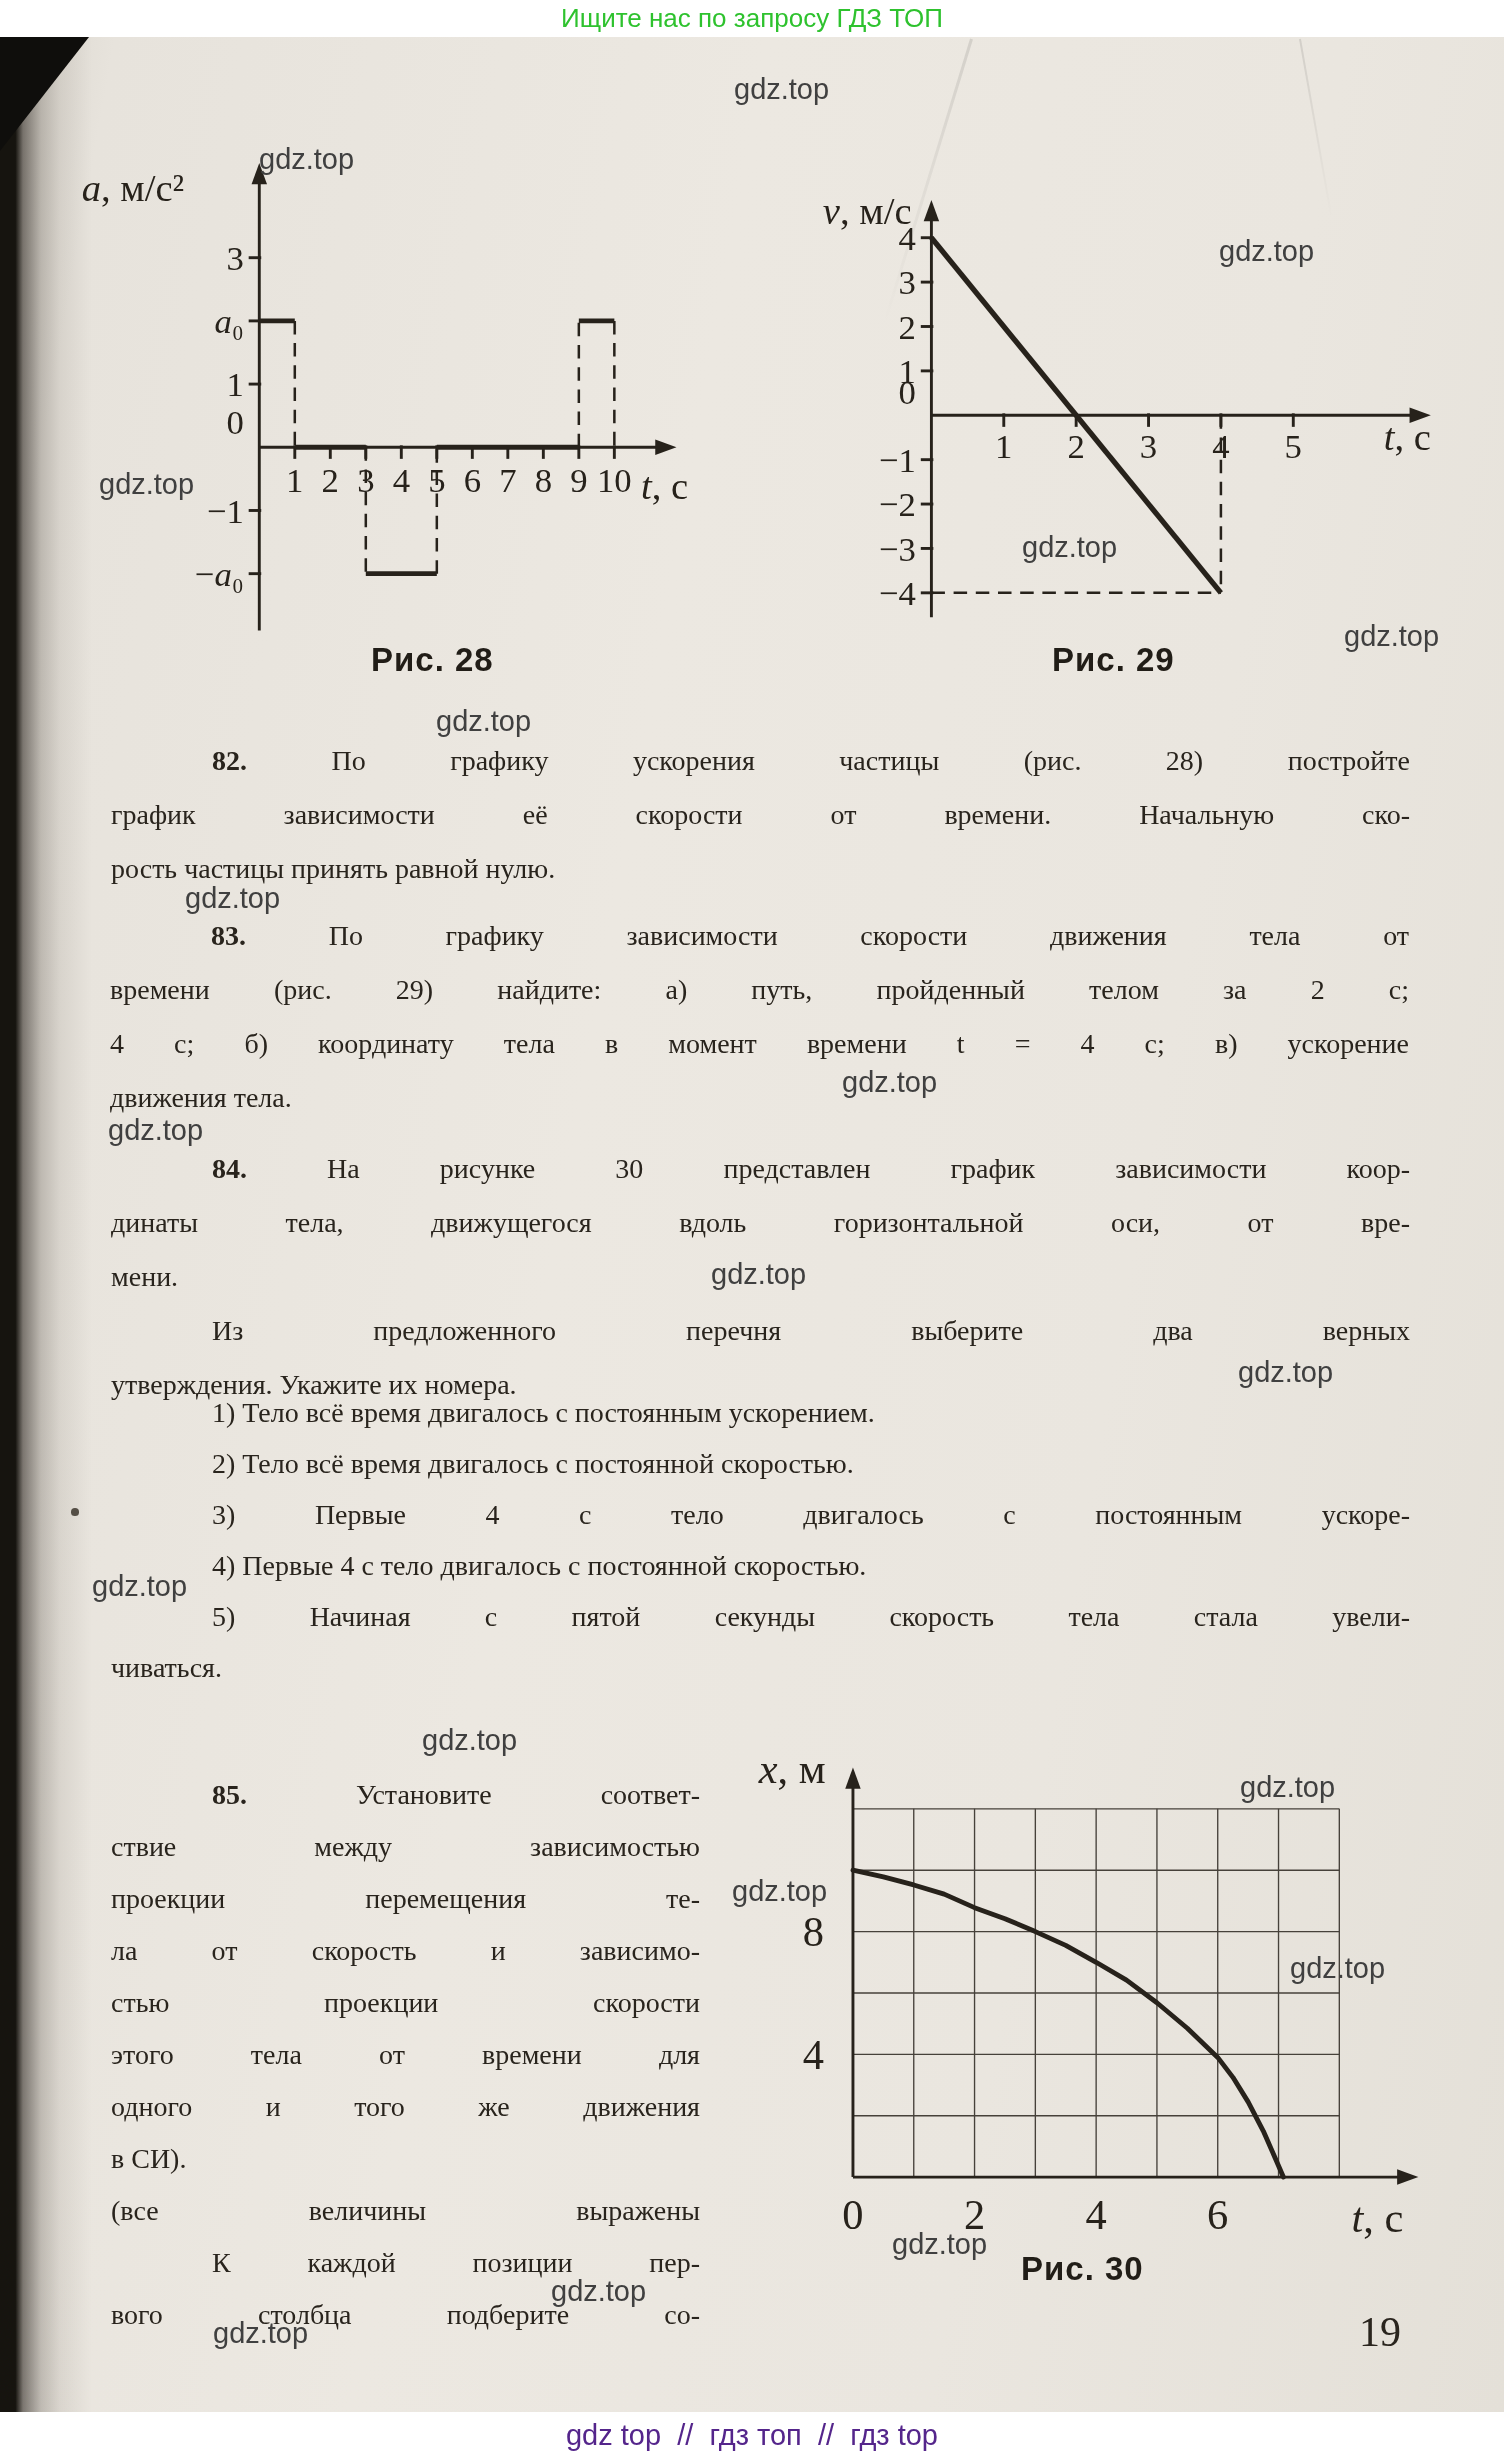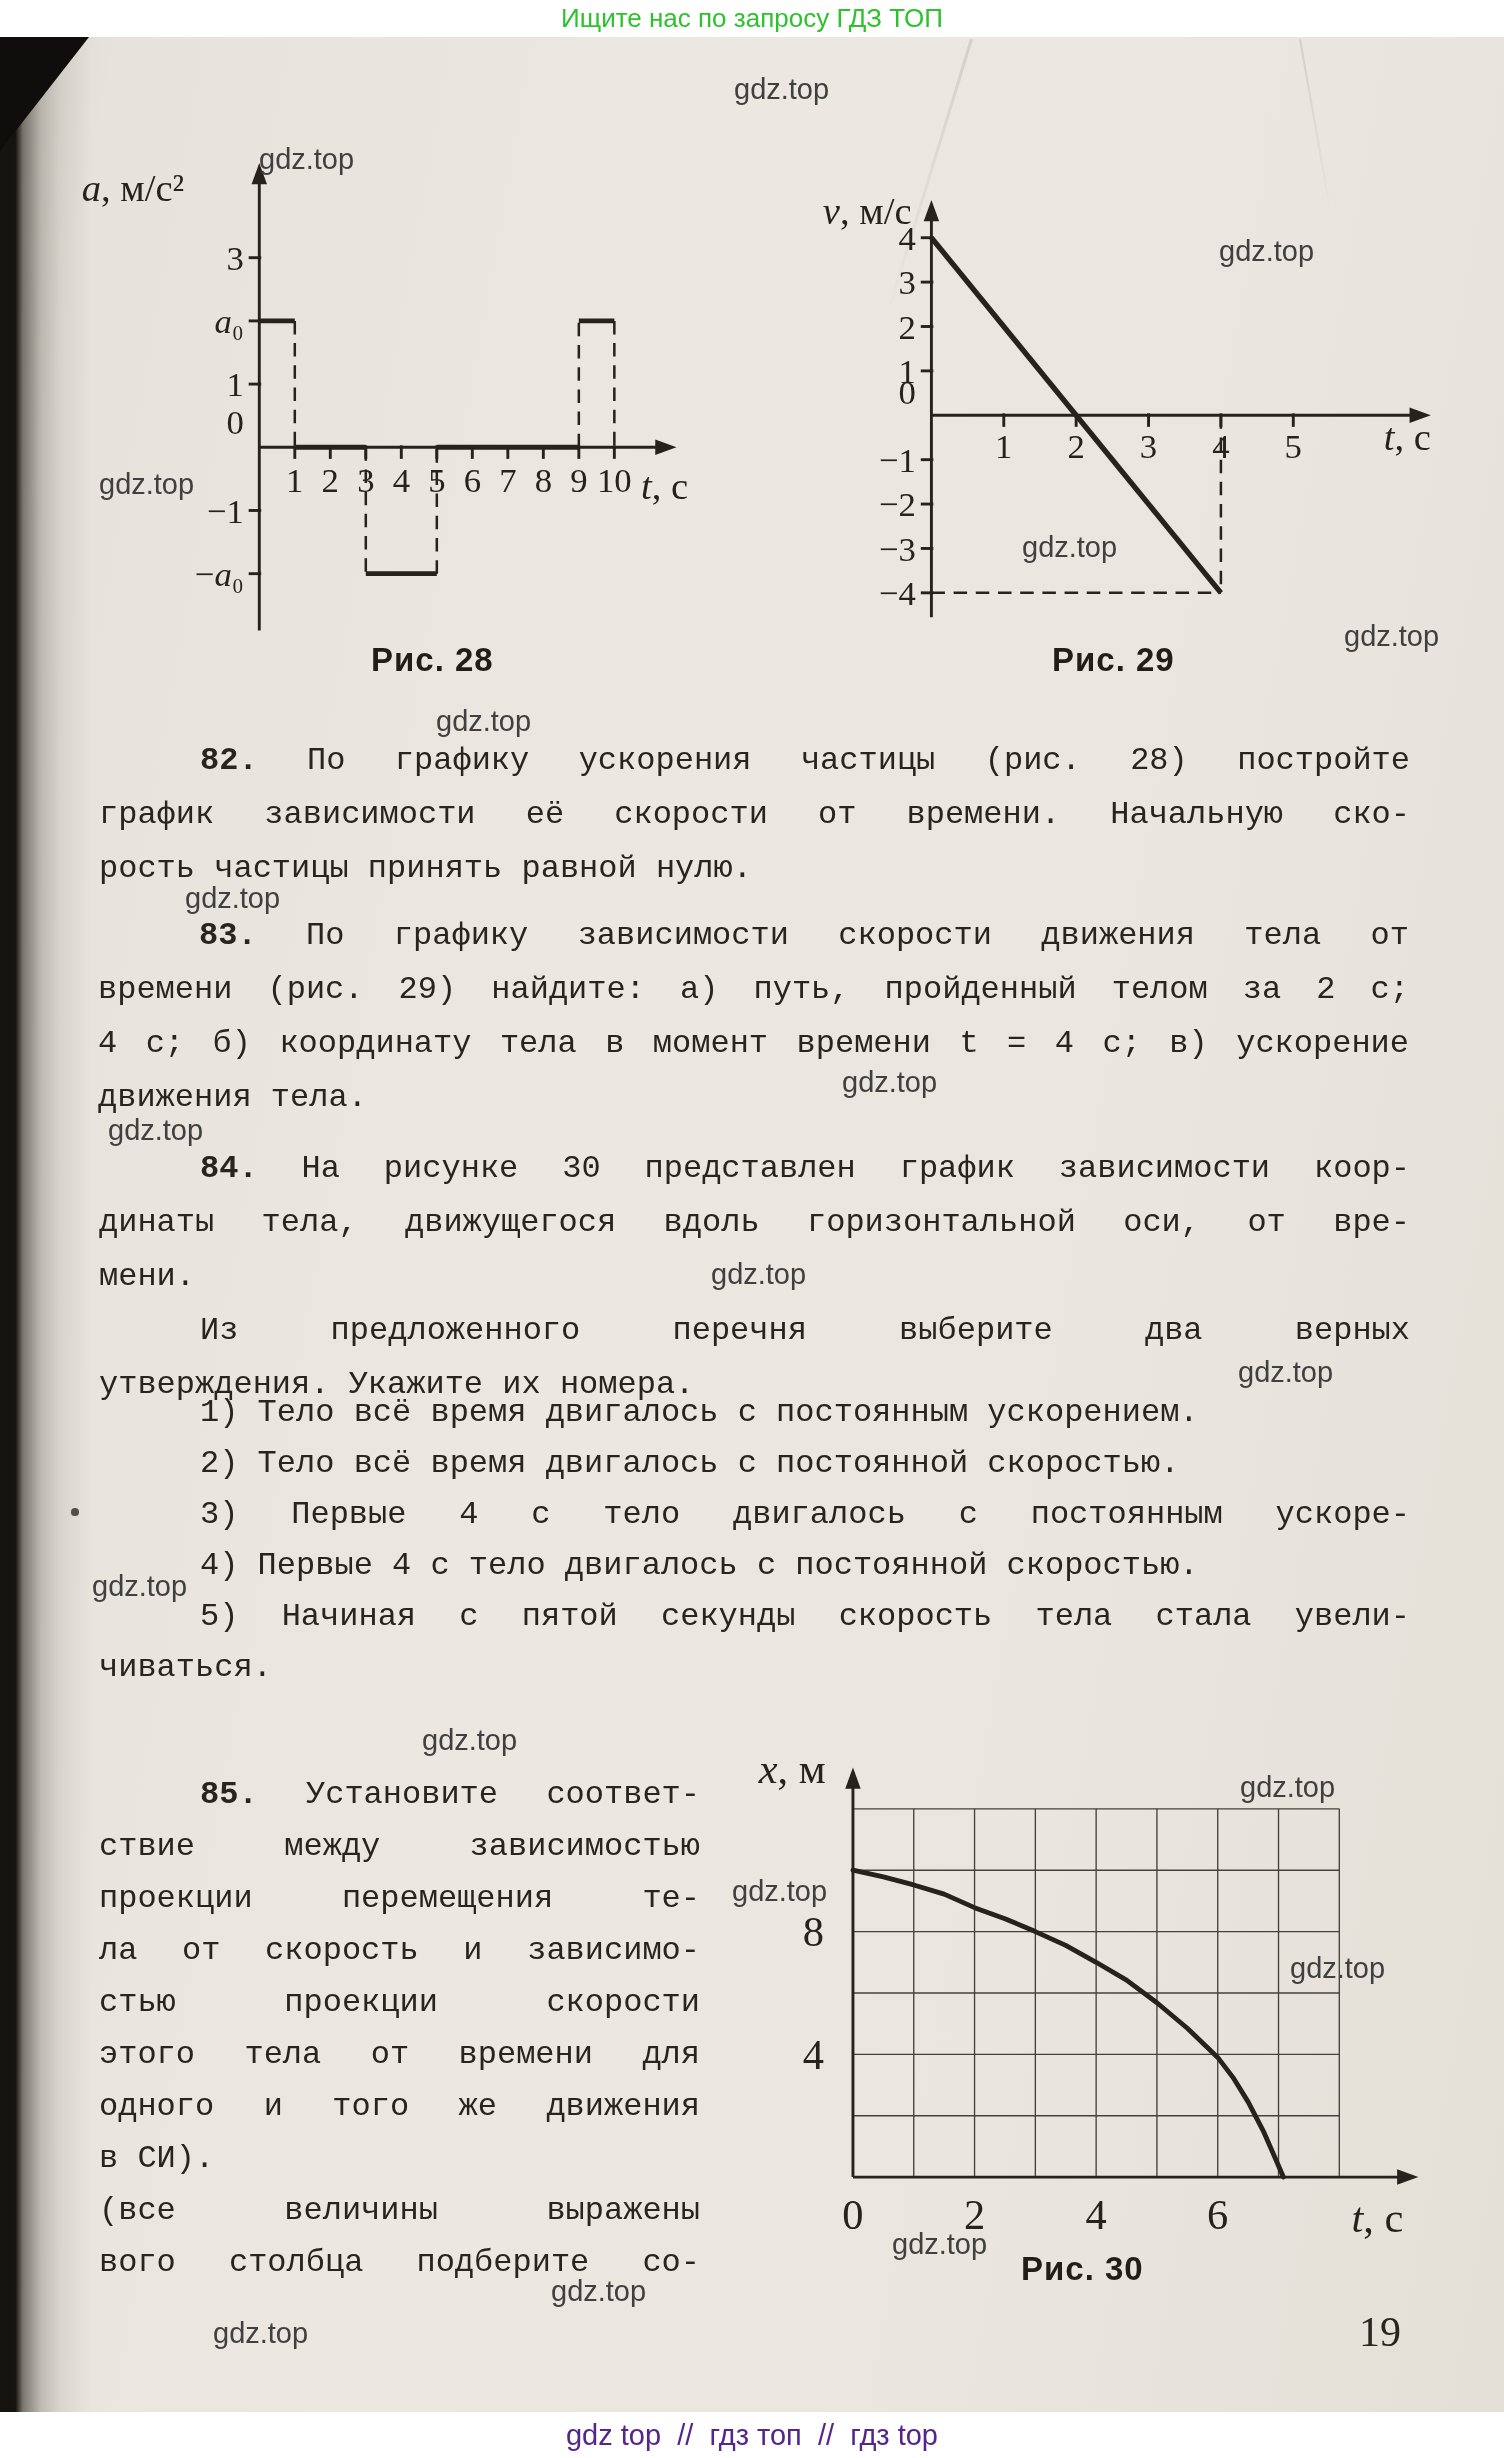--- a/index.html
+++ b/index.html
@@ -18,21 +18,21 @@
                     rgba(92,85,76,.30) 41px,rgba(120,112,102,.14) 60px,rgba(0,0,0,0) 92px);}
   .corner-wedge{position:absolute;left:0;top:37px;width:0;height:0;
          border-top:114px solid #0f0e0c;border-right:89px solid transparent;}
   .crease{position:absolute;background:linear-gradient(rgba(0,0,0,.10),rgba(0,0,0,0));}
   .crease.c1{left:970px;top:39px;width:2.9px;height:299px;transform:rotate(17deg);transform-origin:top;}
   .crease.c2{left:1299px;top:39px;width:1.9px;height:183px;transform:rotate(-10deg);transform-origin:top;}
   svg.chart{position:absolute;overflow:visible;}
   .caption{position:absolute;font:700 33px "Liberation Sans","DejaVu Sans",sans-serif;
            color:#211d17;letter-spacing:1px;}
   .tblock{position:absolute;color:#29241d;}
-  .tline{font-family:Liberation Mono, monospace;font-size:32px;box-sizing:border-box;}
+  .tline{font-family:Liberation Serif, serif;font-size:28px;box-sizing:border-box;margin-left:12px;}
   .tline .b{font-weight:700;}
   .just{text-align:justify;text-align-last:justify;}
   .wm{position:absolute;font:400 29px "Liberation Sans","DejaVu Sans",sans-serif;color:#404040;}
   .page-number{position:absolute;left:1359px;top:2308px;font:400 42px "Liberation Serif",serif;color:#2a251e;}
   .margin-dot{position:absolute;left:71px;top:1508px;width:7.7px;height:7.7px;border-radius:50%;
               background:#3c362d;opacity:.85;}
 </style>
 </head>
 <body>
 
@@ -199,20 +199,21 @@
       <div class="tblock" style="left: 99px; top: 1769px; width: 601px;">
         <div class="tline just" style="line-height: 52px; height: 52px; padding-left: 101px;"><span class="b">85.</span> Установите соответ-</div>
         <div class="tline just" style="line-height: 52px; height: 52px;">ствие между зависимостью</div>
         <div class="tline just" style="line-height: 52px; height: 52px;">проекции перемещения те-</div>
         <div class="tline just" style="line-height: 52px; height: 52px;">ла от скорость и зависимо-</div>
         <div class="tline just" style="line-height: 52px; height: 52px;">стью проекции скорости</div>
         <div class="tline just" style="line-height: 52px; height: 52px;">этого тела от времени для</div>
         <div class="tline just" style="line-height: 52px; height: 52px;">одного и того же движения</div>
         <div class="tline" style="line-height: 52px; height: 52px;">в СИ).</div>
         <div class="tline just" style="line-height: 52px; height: 52px;">(все величины выражены</div>
+        <div class="tline just" style="line-height: 52px; height: 52px; padding-left: 101px;">К каждой позиции пер-</div>
         <div class="tline just" style="line-height: 52px; height: 52px;">вого столбца подберите со-</div>
       </div>
     </div>
   <div id="watermarks">
       <div class="wm" style="left: 734px; top: 73px;">gdz.top</div>
       <div class="wm" style="left: 259px; top: 143px;">gdz.top</div>
       <div class="wm" style="left: 1219px; top: 235px;">gdz.top</div>
       <div class="wm" style="left: 99px; top: 468px;">gdz.top</div>
       <div class="wm" style="left: 1022px; top: 531px;">gdz.top</div>
       <div class="wm" style="left: 1344px; top: 620px;">gdz.top</div>

